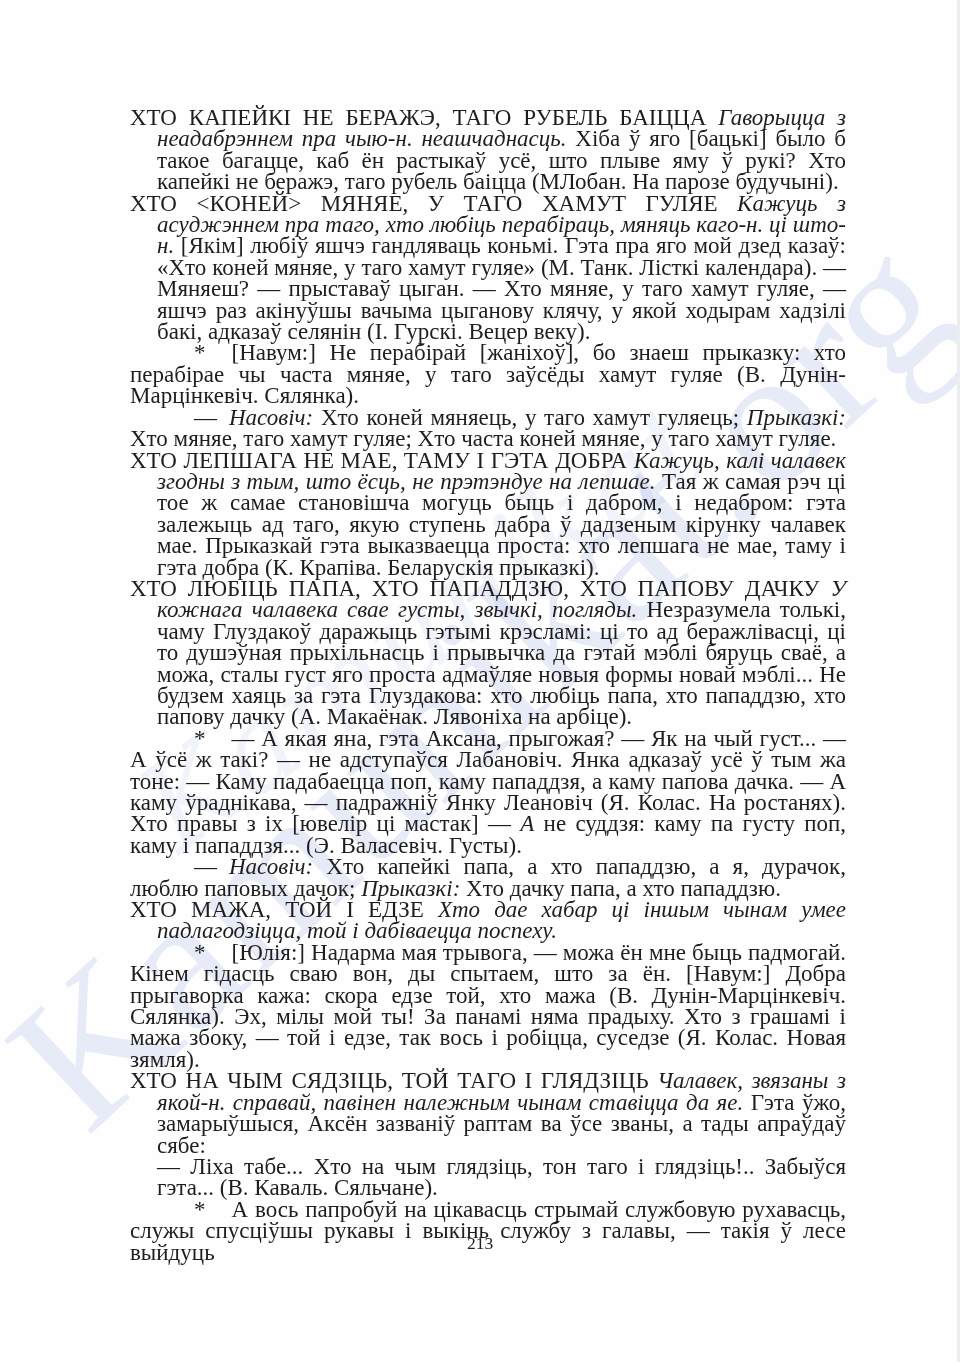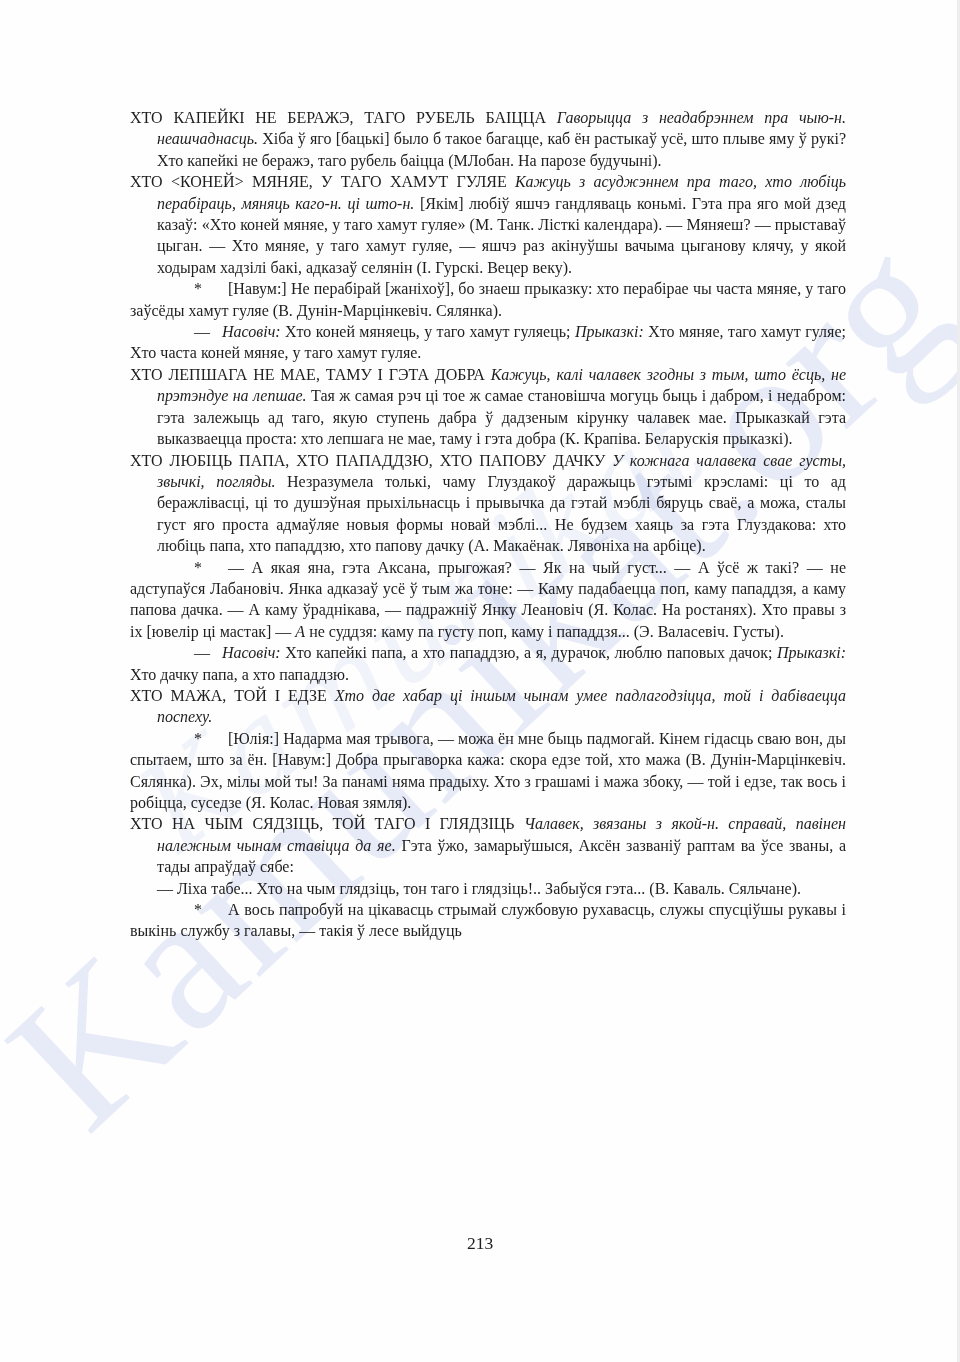--- a/index.html
+++ b/index.html
@@ -42,21 +42,21 @@
     font-family: "DejaVu Serif", serif;
     color: rgba(95, 115, 205, 0.08);
   }
   
   .text-column {
     position: absolute;
     left: 130px;
     top: 107px;
     width: 716px;
     z-index: 1;
-    font-size: 16px;
+    font-size: 23px;
     line-height: 21.4px;
   }
   .entry { margin: 0; }
   .entry + .entry { }
   .para {
     margin: 0;
     text-align: justify;
   }
   .para.entry-main {
     padding-left: 27px;

